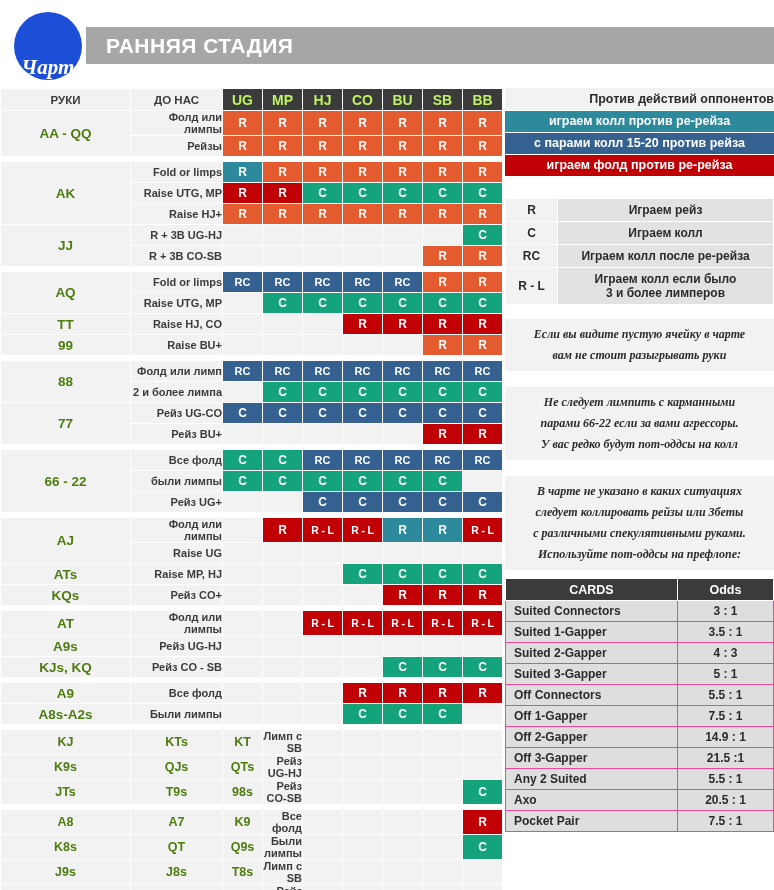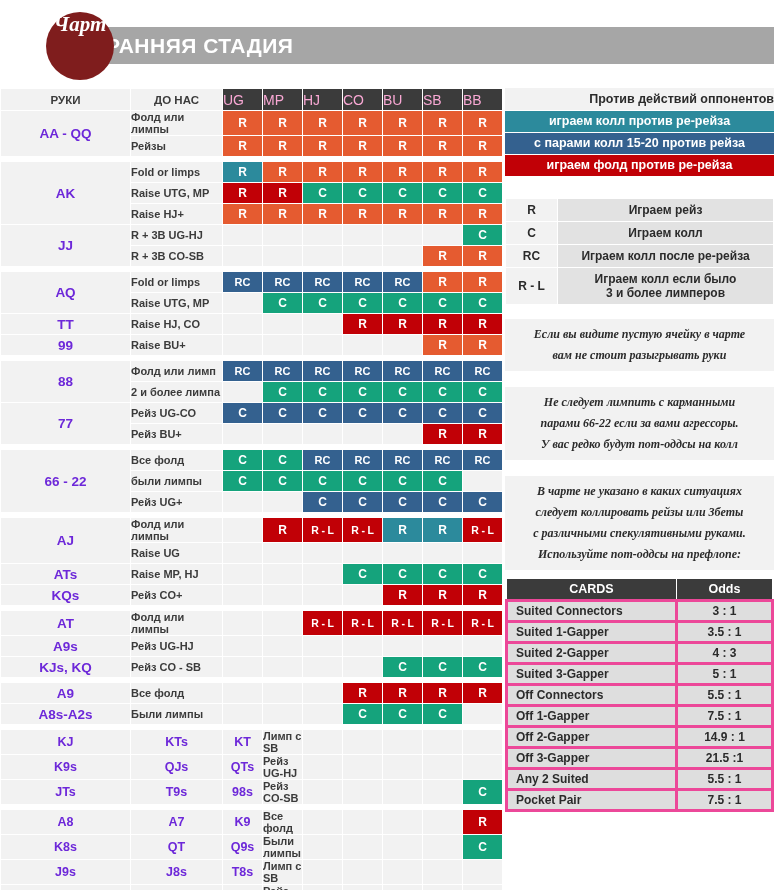--- a/index.html
+++ b/index.html
@@ -19,22 +19,22 @@
     background: #a6a6a6;
     display: flex; align-items: center;
   }
   .header-title {
     color: #ffffff; font-size: 21px; font-weight: bold;
     letter-spacing: .5px; padding-left: 20px;
   }
   .logo-circle {
     position: absolute; left: 14px; top: 12px;
     width: 68px; height: 68px; border-radius: 50%;
-    background: #7f1d1d;
-    display: flex; align-items: flex-start; justify-content: center; margin-left: 32px;
+    background: #1d4ed8;
+    display: flex; align-items: flex-end; justify-content: center;
   }
   .logo-text {
     color: #ffffff; font-family: "Liberation Serif", serif;
     font-style: italic; font-weight: bold; font-size: 21px;
   }
 
   
   .body-wrap { position: relative; display: flex; }
   .left-col { width: 500px; }
   .right-col { width: 274px; padding-left: 5px; }
@@ -45,32 +45,32 @@
   .col-hands  { width: 130px; }
   .col-sub    { width: 92px; }
   .pos-col    { width: 40px; }
 
   .hdr-light {
     background: #f2f2f2; color: #3b3b3b;
     font-size: 11.5px; font-weight: bold; text-align: center;
     height: 22px;
   }
   .hdr-dark {
-    background: #3b3b3b; color: #f9a8d4;
-    font-size: 14px; font-weight: normal; text-align: left;
+    background: #3b3b3b; color: #bef264;
+    font-size: 14px; font-weight: bold; text-align: center;
     height: 22px;
   }
   .hands-cell {
-    background: #f2f2f2; color: #6d28d9;
+    background: #f2f2f2; color: #4d7c0f;
     font-size: 13.5px; font-weight: bold; text-align: center;
     vertical-align: middle;
   }
   .sub-cell {
     background: #f2f2f2; color: #3b3b3b;
-    font-size: 11px; font-weight: bold; text-align: left;
+    font-size: 11px; font-weight: bold; text-align: right;
     height: 21px; vertical-align: middle;
   }
   .cell {
     text-align: center; vertical-align: middle;
     font-size: 12px; font-weight: bold; color: #ffffff;
     height: 21px;
   }
   .cell.e  { background: #f2f2f2; color: transparent; }
   .cell.o  { background: #e55b30; }
   .cell.t  { background: #2c8a9c; }
@@ -113,21 +113,21 @@
   .note.n2 { margin-top: 16px; }
   .note.n3 { margin-top: 16px; }
 
   table.odds { border-collapse: collapse; width: 269px; table-layout: fixed; margin-top: 8px; }
   table.odds th {
     background: #3b3b3b; color: #ffffff; font-size: 12.5px; font-weight: bold;
     height: 22px; border: 1px solid #ffffff; text-align: center;
   }
   table.odds td {
     background: #dedede; color: #2b2b2b; font-size: 12px; font-weight: bold;
-    height: 21px; border: 3px solid #ec4899;
+    height: 21px; border: 1px solid #ec4899;
   }
   table.odds td.name { text-align: left; padding-left: 8px; }
   table.odds td.val  { text-align: center; width: 96px; }
 </style>
 </head>
 <body>
 
 <div id="root">
 
   <div class="header">
@@ -649,20 +649,24 @@
             </tr>
             <tr>
               <td class="name">Off 3-Gapper</td>
               <td class="val">21.5 :1</td>
             </tr>
             <tr>
               <td class="name">Any 2 Suited</td>
               <td class="val">5.5 : 1</td>
             </tr>
             <tr>
+              <td class="name">Axo</td>
+              <td class="val">20.5 : 1</td>
+            </tr>
+            <tr>
               <td class="name">Pocket Pair</td>
               <td class="val">7.5 : 1</td>
             </tr>
           </tbody>
       </table>
 
     </div>
   </div>
 </div>
 

